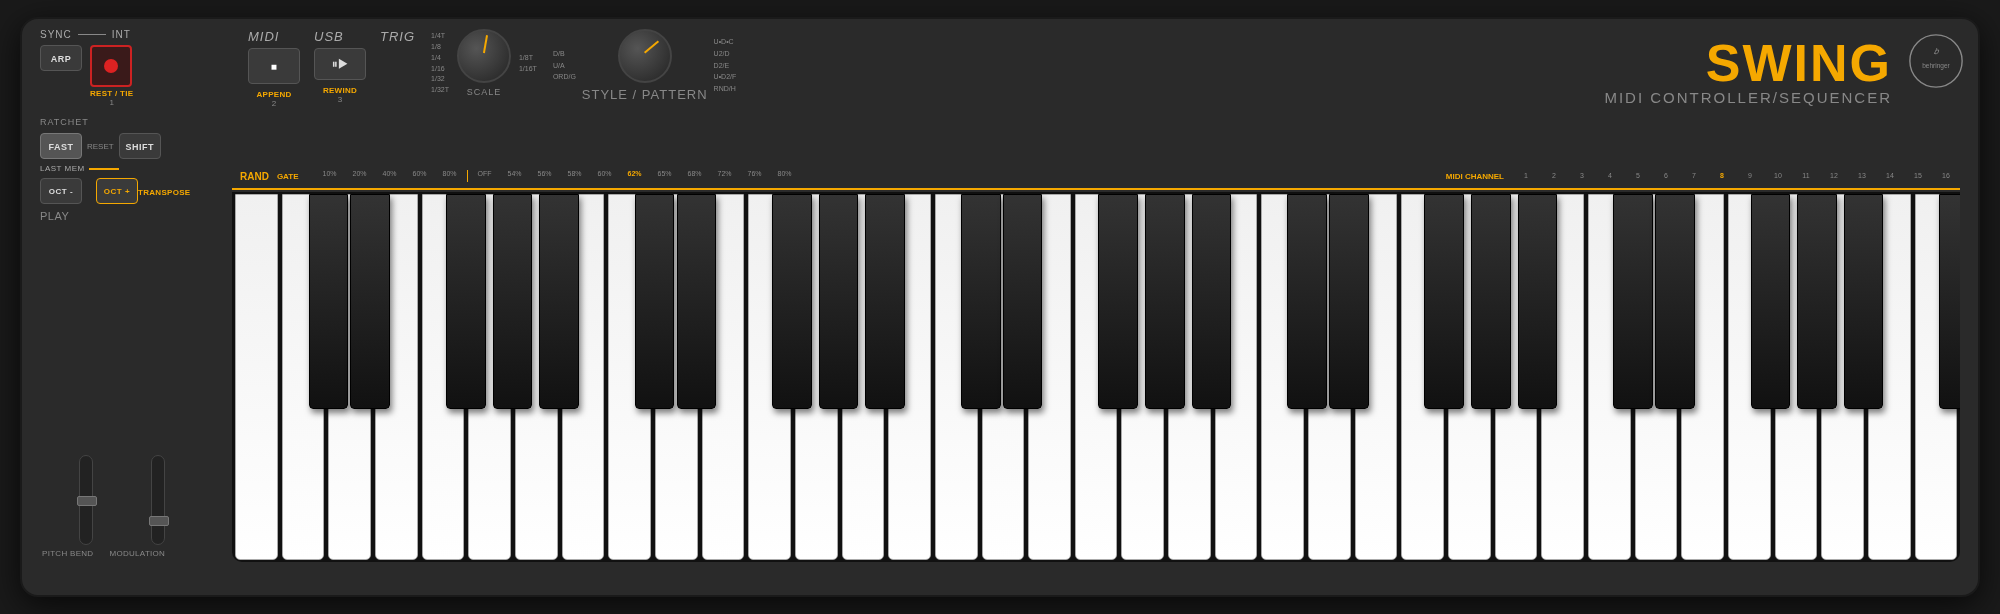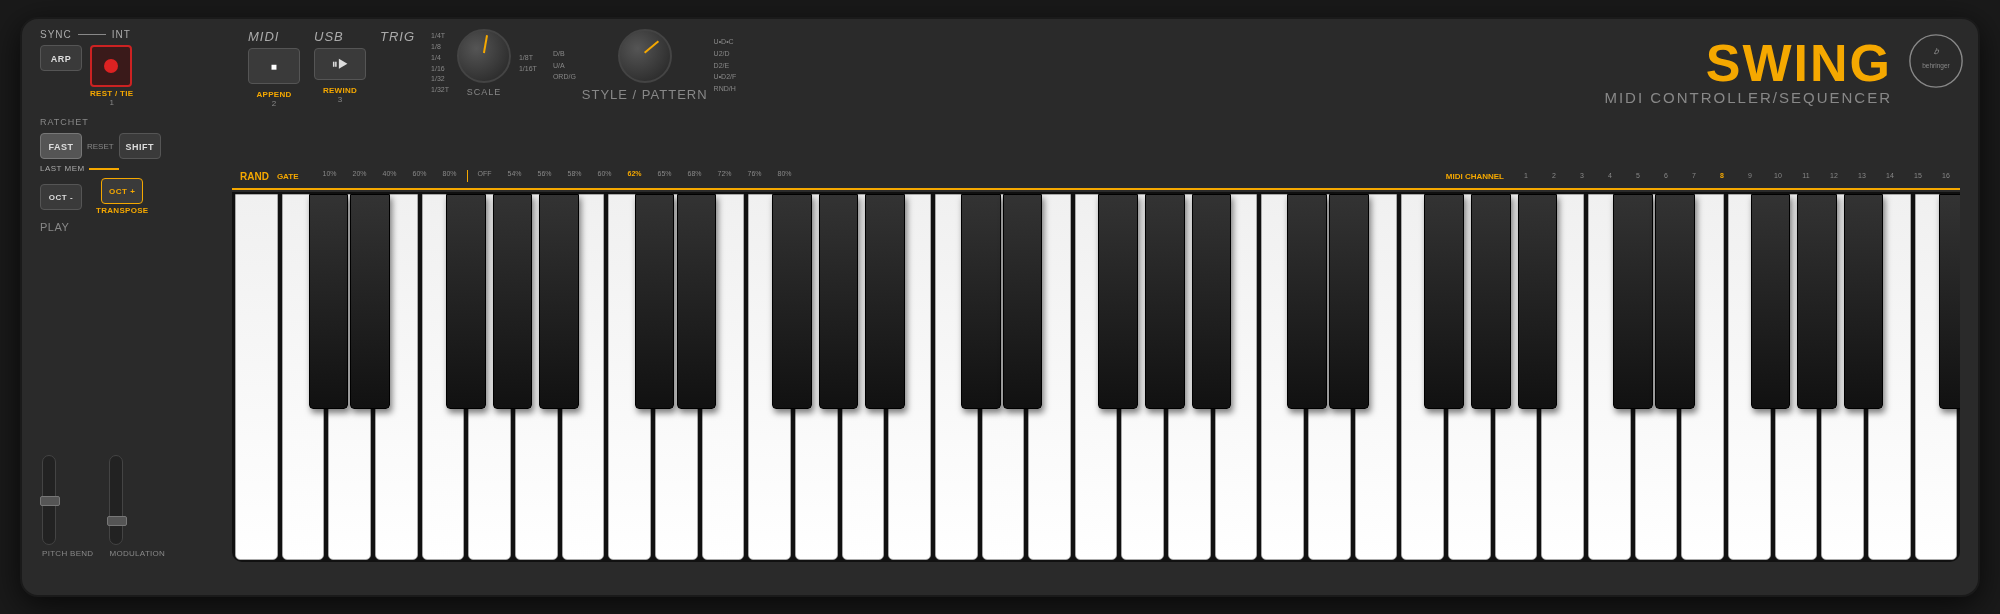--- a/index.html
+++ b/index.html
@@ -200,21 +200,21 @@
       height: 100%;
       cursor: pointer;
       pointer-events: all;
       z-index: 2;
       border: 1px solid #000;
       box-shadow: 2px 4px 6px rgba(0,0,0,0.5);
     }
     .slider-container {
       display: flex;
       flex-direction: column;
-      align-items: flex-start;
+      align-items: flex-end;
       gap: 4px;
     }
     .slider-track {
       width: 14px;
       height: 90px;
       background: #222;
       border-radius: 7px;
       border: 1px solid #444;
       position: relative;
     }
@@ -294,21 +294,21 @@
         <button class="btn btn-small">SHIFT</button>
       </div>
 
       <div style="display:flex;align-items:center;gap:4px;margin-bottom:5px;">
         <span class="chord-mem-btn">LAST MEM</span>
         <div class="chord-mem-line"></div>
       </div>
 
       <div style="display:flex;gap:14px;align-items:center;">
         <button class="btn btn-small" style="font-size:8px;">OCT -</button>
-        <div style="display:flex;flex-direction:column;align-items:center;">
+        <div style="display:flex;flex-direction:row;align-items:center;">
           <button class="btn btn-small" style="color:#f5a800;border-color:#f5a800;font-size:8px;">OCT +</button>
           <div class="label-yellow" style="margin-top:2px;">TRANSPOSE</div>
         </div>
       </div>
 
       <div style="margin-top:2px;">
         <span style="color:#888;font-size:11px;letter-spacing:0.5px;">PLAY</span>
       </div>
     </div>
 

